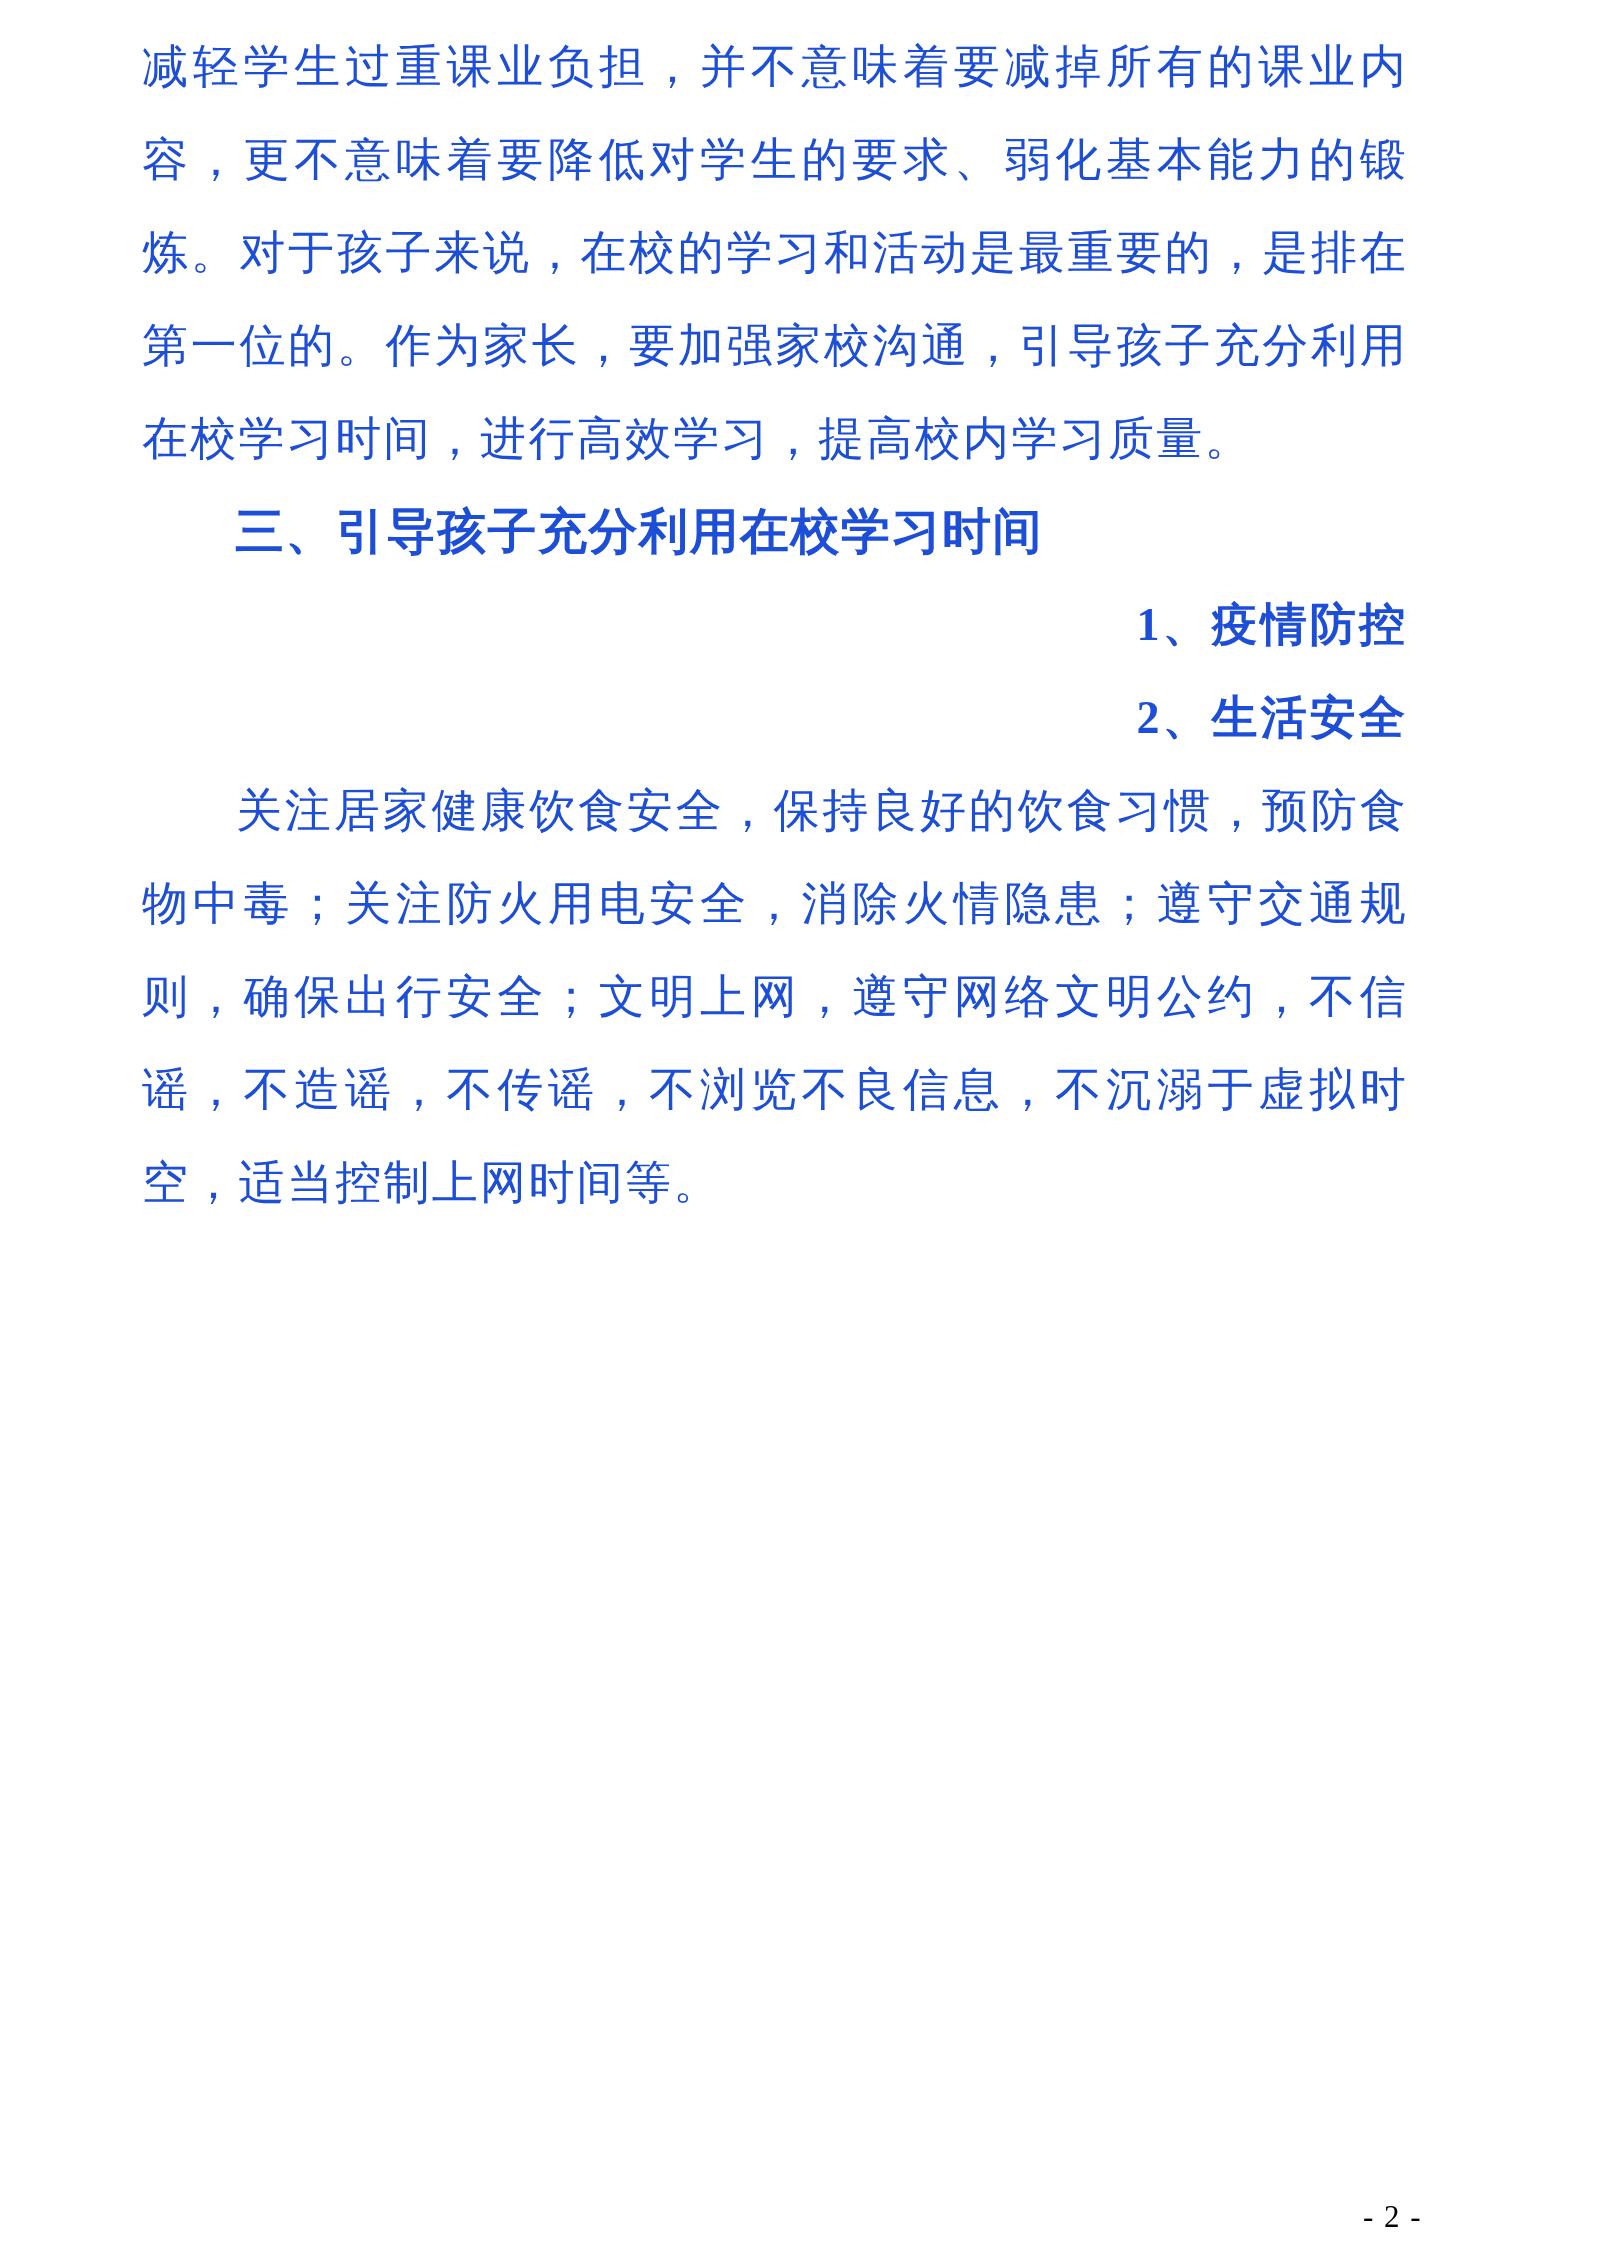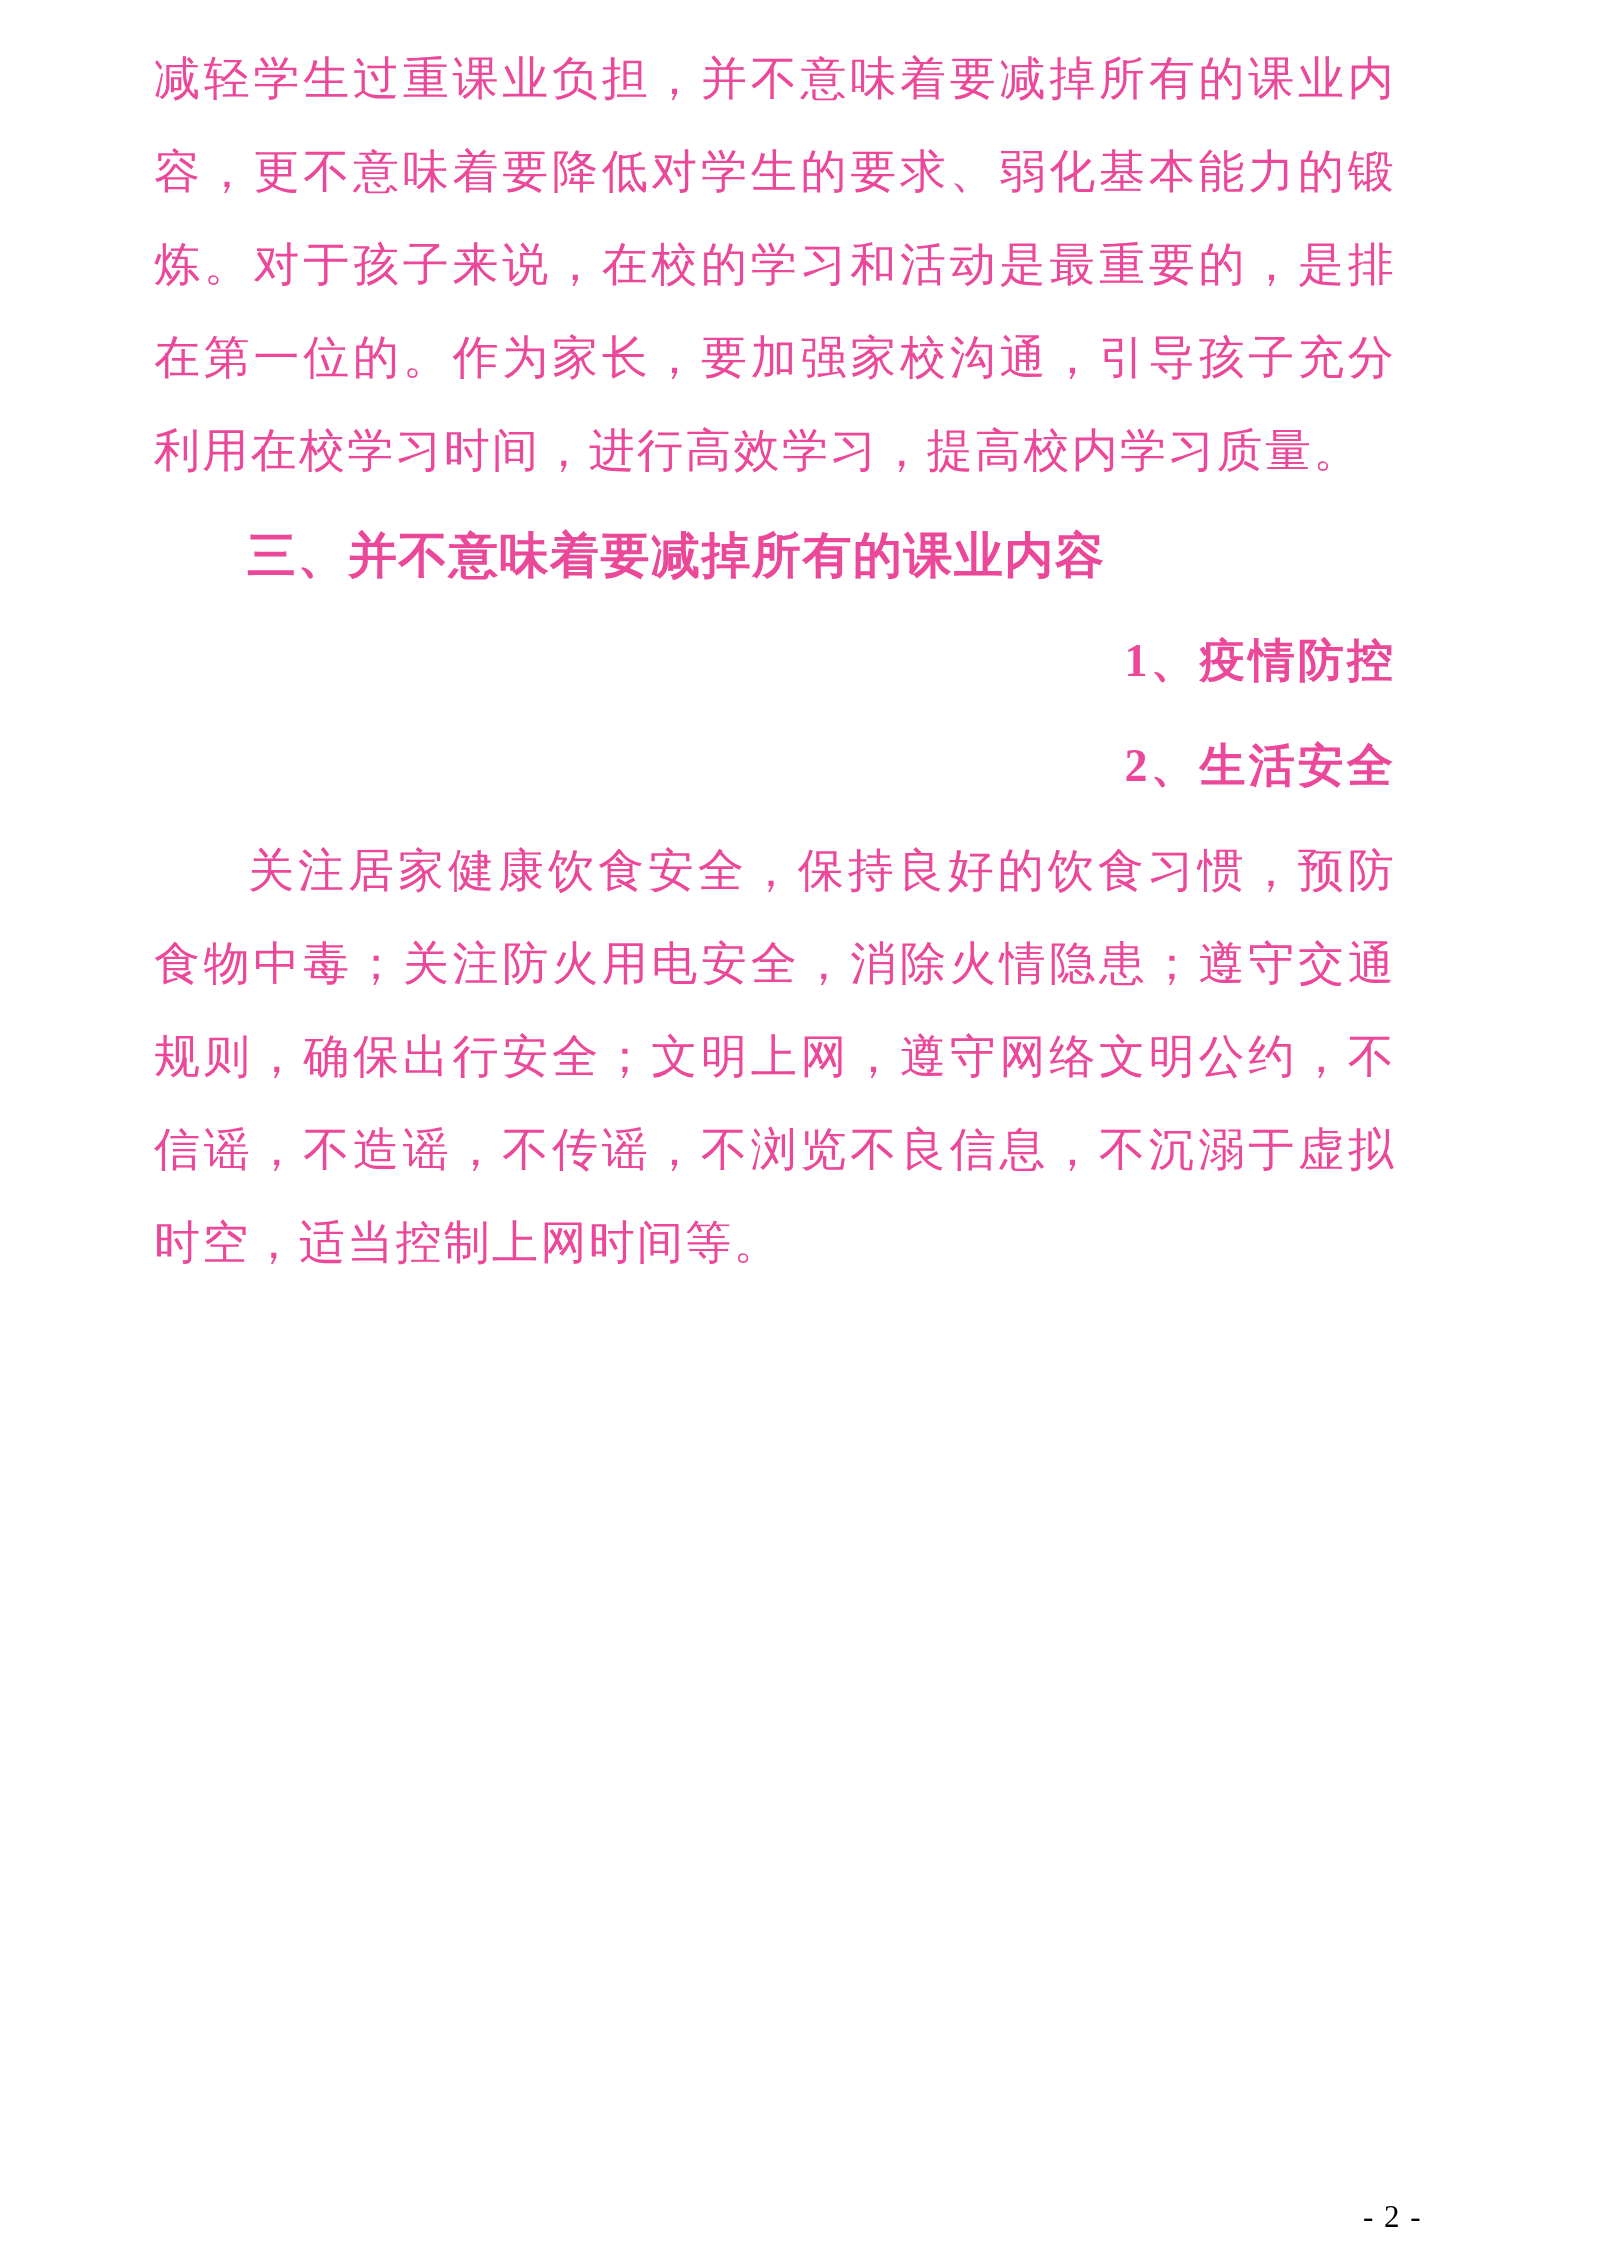--- a/index.html
+++ b/index.html
@@ -15,25 +15,25 @@
     overflow: hidden;
     color: #000000;
   }
   .content {
     position: absolute;
     left: 142px;
     top: 20px;
     width: 1266px;
   }
   .block {
-    margin: 12px;
+    margin: 0;
     padding: 0;
     font-size: 46px;
     line-height: 93px;
-    color: #ec4899;
+    color: #1d4ed8;
   }
   .body-text {
     font-family: "Liberation Serif", "DejaVu Serif", serif;
     letter-spacing: 2.3px;
     text-align: justify;
     text-justify: inter-character;
   }
   .indent-2 {
     text-indent: 94px;
   }
@@ -71,21 +71,21 @@
   }
 </style>
 </head>
 <body>
 
 <div class="page">
   <div class="content">
 
     <p class="block body-text no-indent">减轻学生过重课业负担，并不意味着要减掉所有的课业内容，更不意味着要降低对学生的要求、弱化基本能力的锻炼。对于孩子来说，在校的学习和活动是最重要的，是排在第一位的。作为家长，要加强家校沟通，引导孩子充分利用在校学习时间，进行高效学习，提高校内学习质量。</p>
 
-    <p class="block heading-hei">三、并不意味着要减掉所有的课业内容</p>
+    <p class="block heading-hei">三、引导孩子充分利用在校学习时间</p>
 
     <p class="block heading-kai">1、疫情防控</p>
 
 
     <p class="block heading-kai">2、生活安全</p>
 
     <p class="block body-text indent-2">关注居家健康饮食安全，保持良好的饮食习惯，预防食物中毒；关注防火用电安全，消除火情隐患；遵守交通规则，确保出行安全；文明上网，遵守网络文明公约，不信谣，不造谣，不传谣，不浏览不良信息，不沉溺于虚拟时空，适当控制上网时间等。</p>
 
 
 

